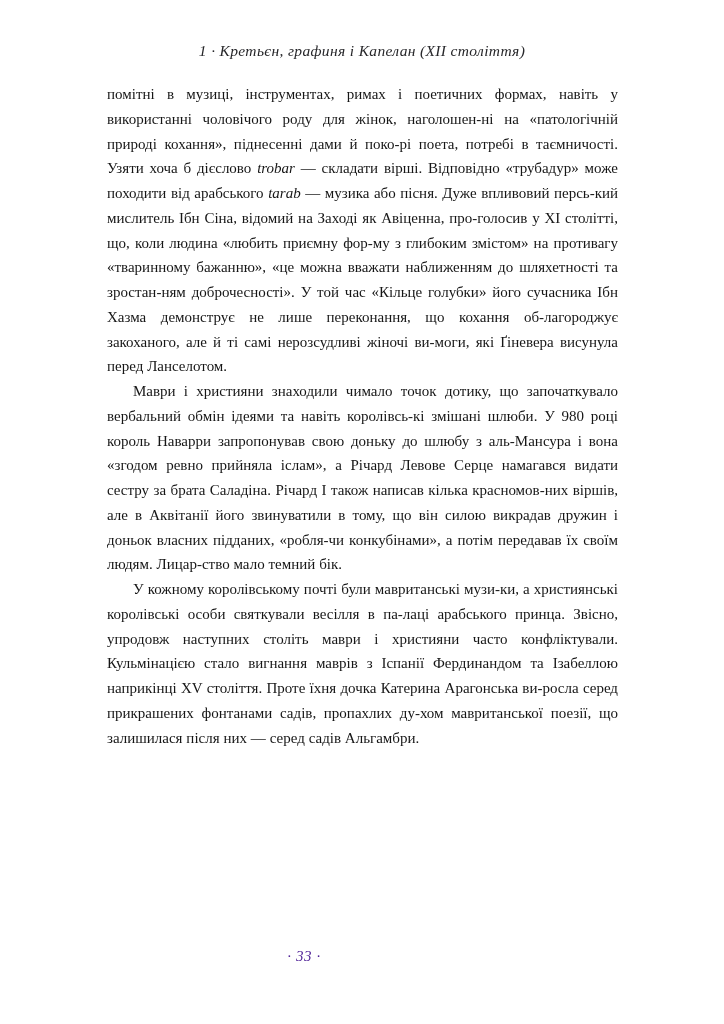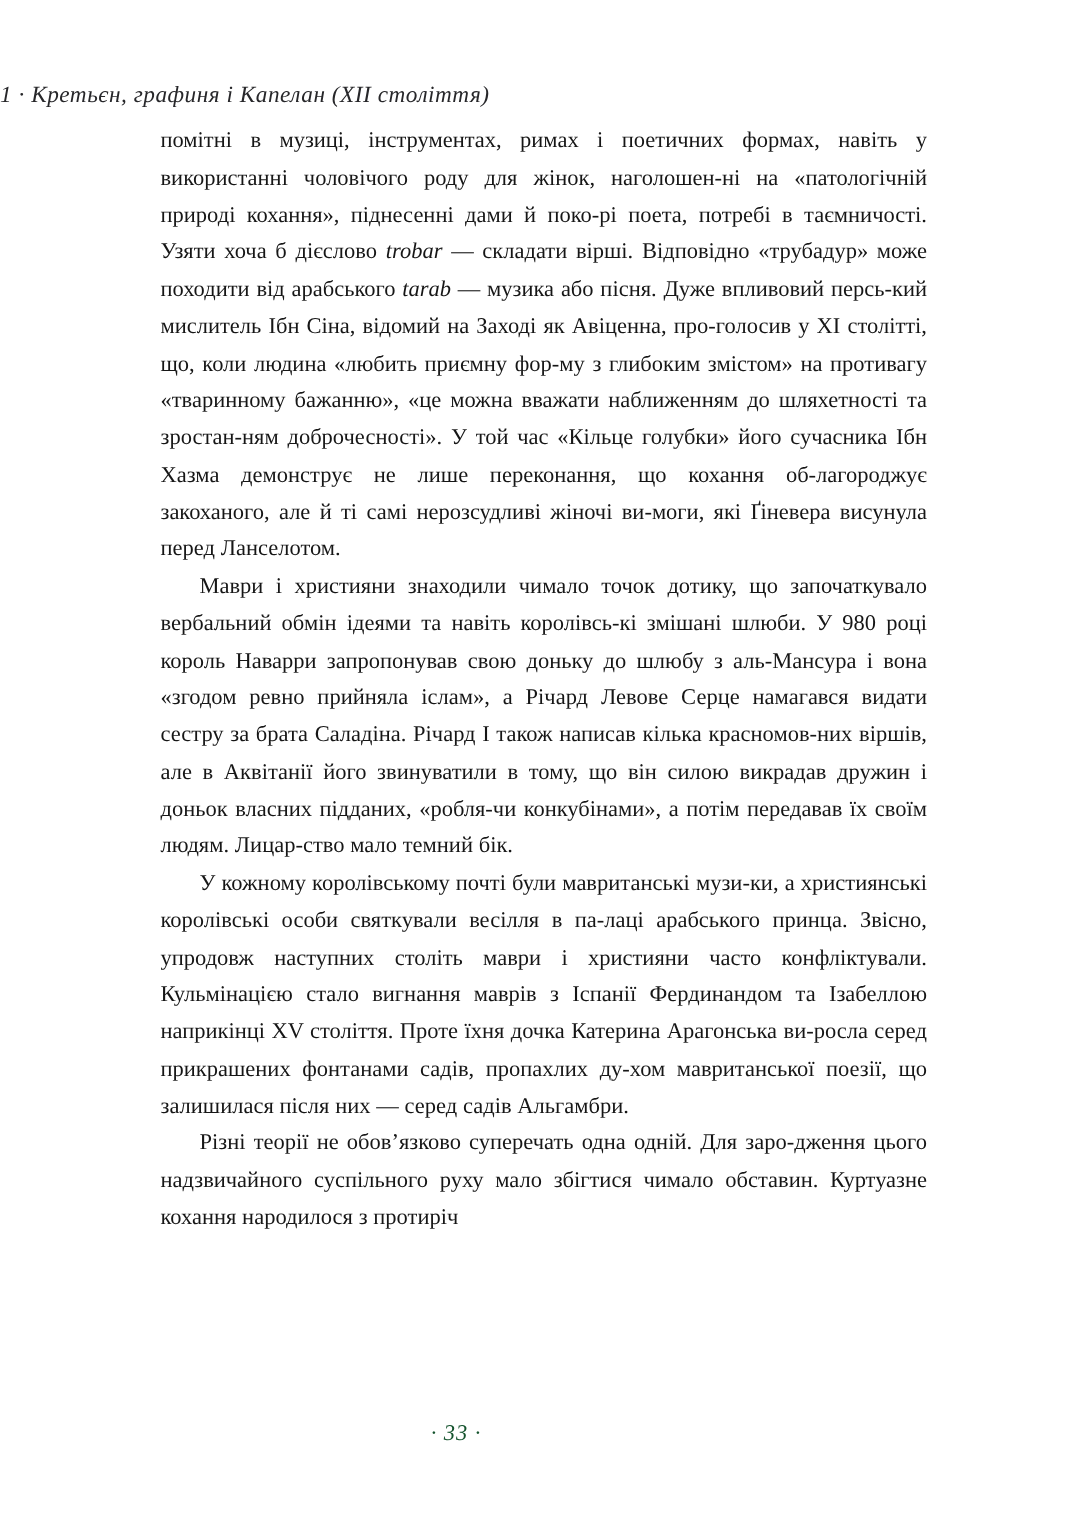--- a/index.html
+++ b/index.html
@@ -24,26 +24,26 @@
     box-sizing: border-box;
     background: #ffffff;
   }
 
   
   .running-head {
     position: absolute;
     top: 42px;
     left: 0;
     width: 724px;
+    text-align: center;
     font-style: italic;
     font-size: 15.5px;
     letter-spacing: 0.35px;
     color: #27272a;
     white-space: pre;
-    margin-top: 13px;
   }
 
   
   .textblock {
     position: absolute;
     left: 107px;
     top: 82px;
     width: 511px;
   }
 
@@ -67,34 +67,33 @@
 
   
   .folio {
     position: absolute;
     left: 0;
     top: 948px;
     width: 608px;
     text-align: center;
     font-style: italic;
     font-size: 15px;
-    color: #14532d;
+    color: #4c1d95;
     letter-spacing: 0.6px;
     white-space: pre;
   }
 </style>
 </head>
 <body>
 
 <div class="page">
 
   <div class="running-head">1 · Кретьєн, графиня і Капелан (XII століття)</div>
 
   <div class="textblock">
     <p class="para" style="text-indent: 0px;">помітні в музиці, інструментах, римах і поетичних формах, навіть у використанні чоловічого роду для жінок, наголошен-ні на «патологічній природі кохання», піднесенні дами й поко-рі поета, потребі в таємничості. Узяти хоча б дієслово <i>trobar</i> — складати вірші. Відповідно «трубадур» може походити від арабського <i>tarab</i> — музика або пісня. Дуже впливовий персь-кий мислитель Ібн Сіна, відомий на Заході як Авіценна, про-голосив у XI столітті, що, коли людина «любить приємну фор-му з глибоким змістом» на противагу «тваринному бажанню», «це можна вважати наближенням до шляхетності та зростан-ням доброчесності». У той час «Кільце голубки» його сучасника Ібн Хазма демонструє не лише переконання, що кохання об-лагороджує закоханого, але й ті самі нерозсудливі жіночі ви-моги, які Ґіневера висунула перед Ланселотом.</p>
     <p class="para">Маври і християни знаходили чимало точок дотику, що започаткувало вербальний обмін ідеями та навіть королівсь-кі змішані шлюби. У 980 році король Наварри запропонував свою доньку до шлюбу з аль-Мансура і вона «згодом ревно прийняла іслам», а Річард Левове Серце намагався видати сестру за брата Саладіна. Річард I також написав кілька красномов-них віршів, але в Аквітанії його звинуватили в тому, що він силою викрадав дружин і доньок власних підданих, «робля-чи конкубінами», а потім передавав їх своїм людям. Лицар-ство мало темний бік.</p>
     <p class="para">У кожному королівському почті були мавританські музи-ки, а християнські королівські особи святкували весілля в па-лаці арабського принца. Звісно, упродовж наступних століть маври і християни часто конфліктували. Кульмінацією стало вигнання маврів з Іспанії Фердинандом та Ізабеллою наприкінці XV століття. Проте їхня дочка Катерина Арагонська ви-росла серед прикрашених фонтанами садів, пропахлих ду-хом мавританської поезії, що залишилася після них — серед садів Альгамбри.</p>
-    <p class="para">Різні теорії не обов’язково суперечать одна одній. Для заро-дження цього надзвичайного суспільного руху мало збігтися чимало обставин. Куртуазне кохання народилося з протиріч</p>
   </div>
 
   <div class="folio">· 33 ·</div>
 
 </div>
 
 </body></html>

